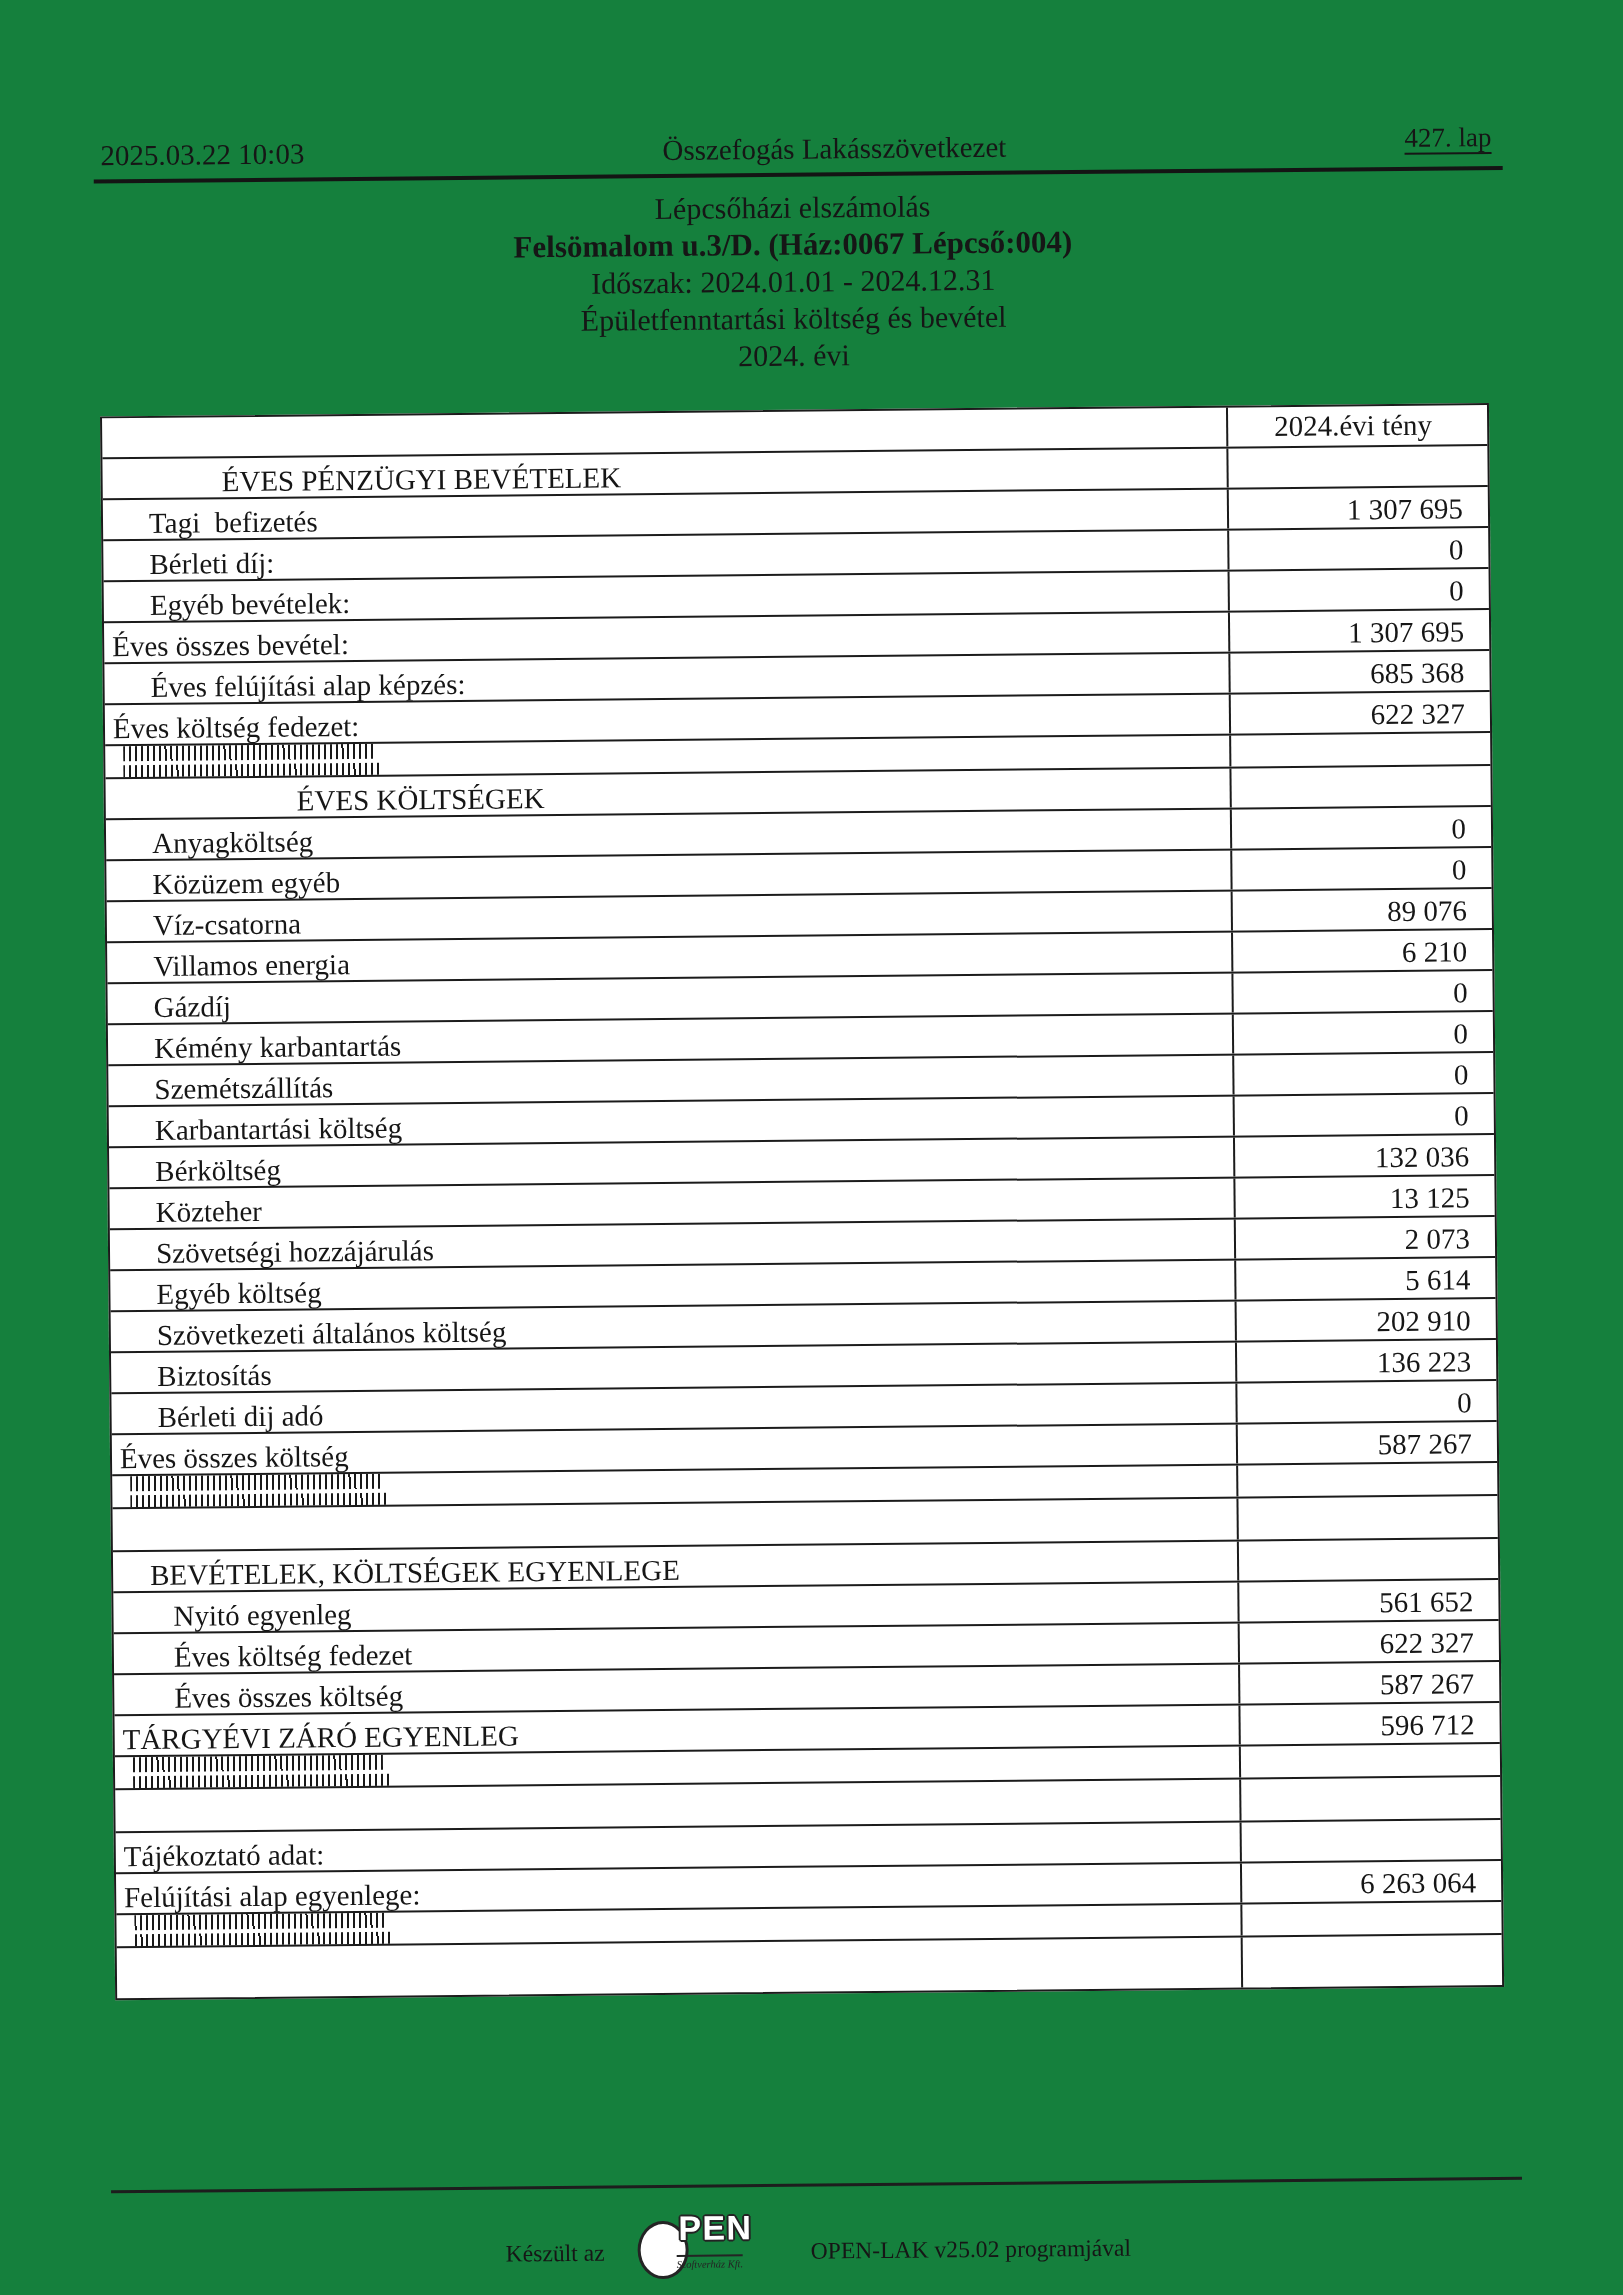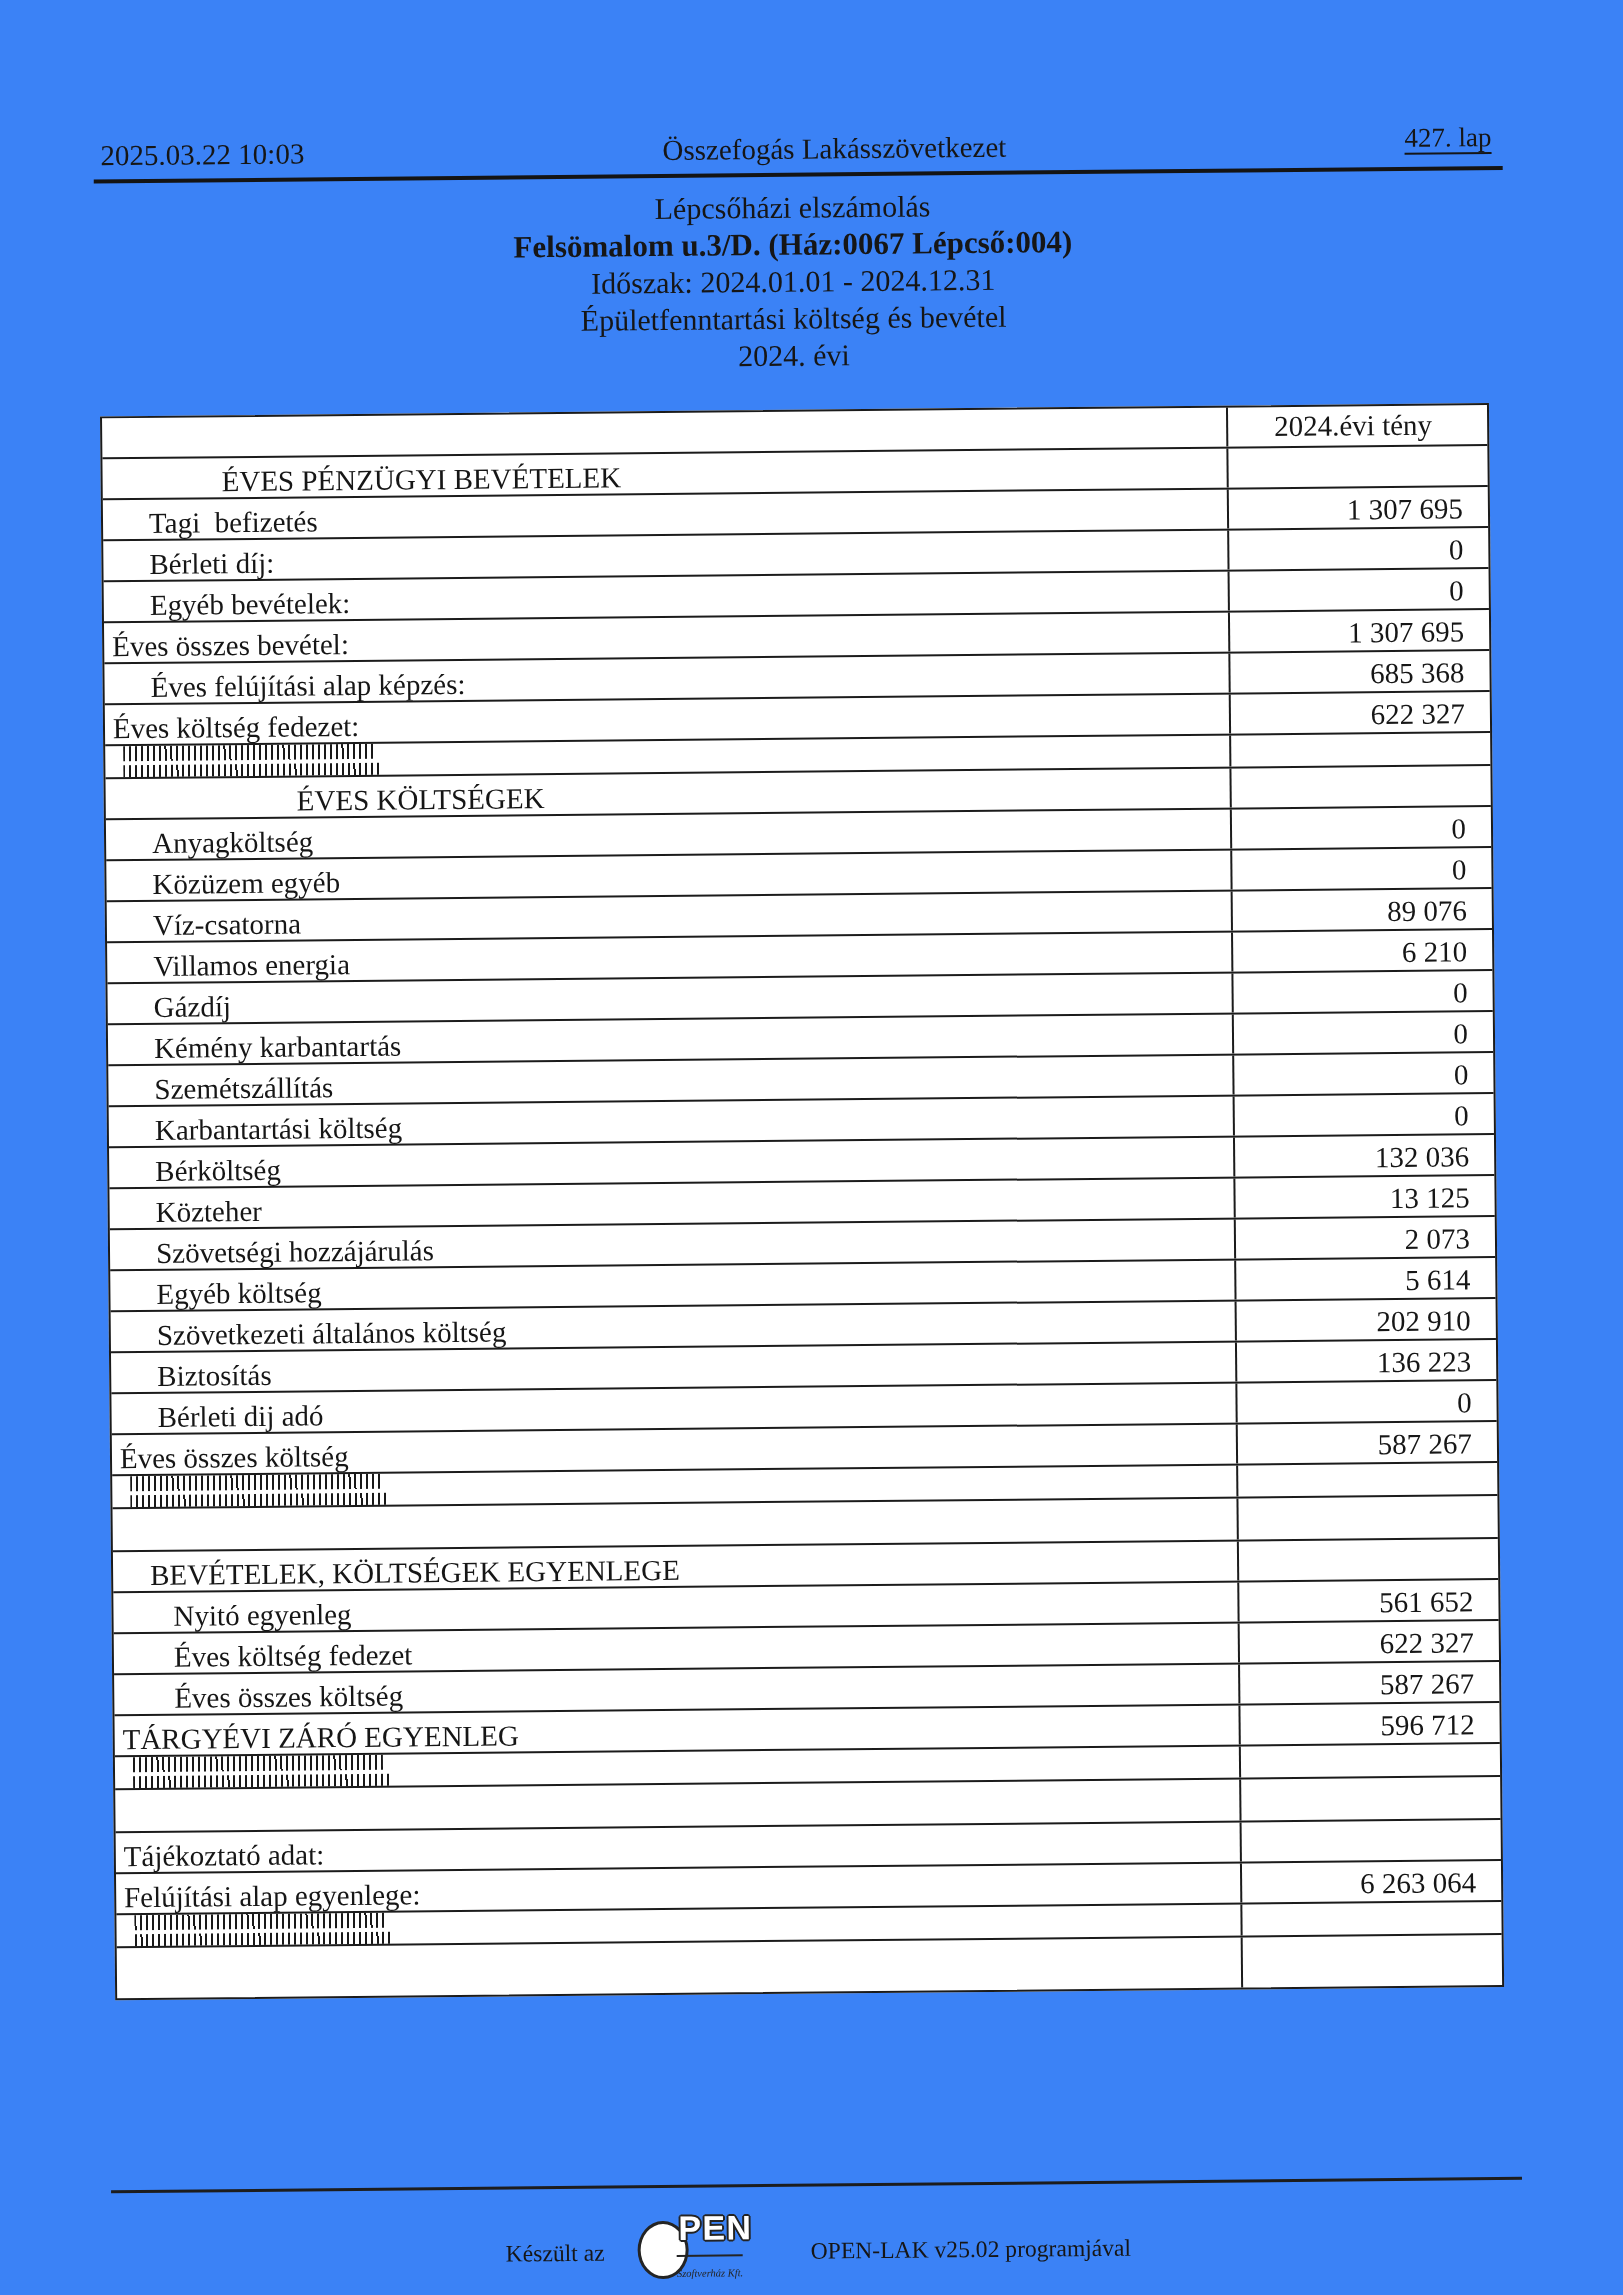--- a/index.html
+++ b/index.html
@@ -1,16 +1,16 @@
 <!DOCTYPE html>
 <html style="font-size:10.5px"><head>
 <meta charset="utf-8">
 <style>
   html,body{margin:0;padding:0;background:#f2f2f0;}
-  #page{position:relative;width:1623px;height:2295px;background:#3b82f6;overflow:hidden;
+  #page{position:relative;width:1623px;height:2295px;background:#15803d;overflow:hidden;
         font-family:"Liberation Serif","DejaVu Serif",serif;color:#161616;}
   #sheet{position:absolute;left:0;top:0;width:1623px;height:2295px;
          transform:rotate(-0.55deg);transform-origin:144px 1145px;}
 
   
   .hdr-date{position:absolute;left:110px;top:139px;font-size:29px;white-space:pre;}
   .hdr-org{position:absolute;left:672px;top:139px;font-size:29px;white-space:pre;}
   .hdr-page{position:absolute;right:122px;top:135px;font-size:27px;text-decoration:underline;
             text-decoration-thickness:2px;text-underline-offset:5.9px;white-space:pre;}
   .hdr-rule{position:absolute;left:103px;top:179px;width:1409px;height:3.9px;background:#141414;}
@@ -52,21 +52,21 @@
   .ftr-rule{position:absolute;left:101px;top:2190px;width:1411px;height:3.3px;background:#1d1d1d;}
   .ftr-prefix{position:absolute;left:495px;top:2244px;font-size:23.6px;white-space:pre;}
   .logo{position:absolute;left:627px;top:2218px;width:151px;height:68px;}
   .logo-o{position:absolute;left:0;top:7.9px;width:51px;height:58px;border:3.3px solid #242424;
           border-radius:50%;box-sizing:border-box;background:#fff;}
   .logo-pen{position:absolute;left:41px;top:-3.9px;font-family:"Liberation Sans","DejaVu Sans",sans-serif;
             font-weight:bold;font-size:34px;letter-spacing:1.3px;color:#ffffff;white-space:pre;
             text-shadow:-1.3px -1.3px 0 #242424,1.3px -1.3px 0 #242424,-1.3px 1.3px 0 #242424,1.3px 1.3px 0 #242424,
                         -2px 0 0 #242424,2px 0 0 #242424,0 -2px 0 #242424,0 2px 0 #242424;}
   .logo-sub{position:absolute;left:39px;top:42px;font-size:10.5px;font-style:italic;
-            border-top:2.6px solid #242424;padding-top:11px;white-space:pre;color:#242424;}
+            border-top:2.6px solid #242424;padding-top:2px;white-space:pre;color:#242424;}
   .ftr-suffix{position:absolute;left:800px;top:2244px;font-size:23.6px;white-space:pre;}
 </style>
 </head>
 <body>
 
 <div id="page">
   <div id="sheet">
 
     <div class="hdr-date">2025.03.22 10:03</div>
     <div class="hdr-org">Összefogás Lakásszövetkezet</div>

